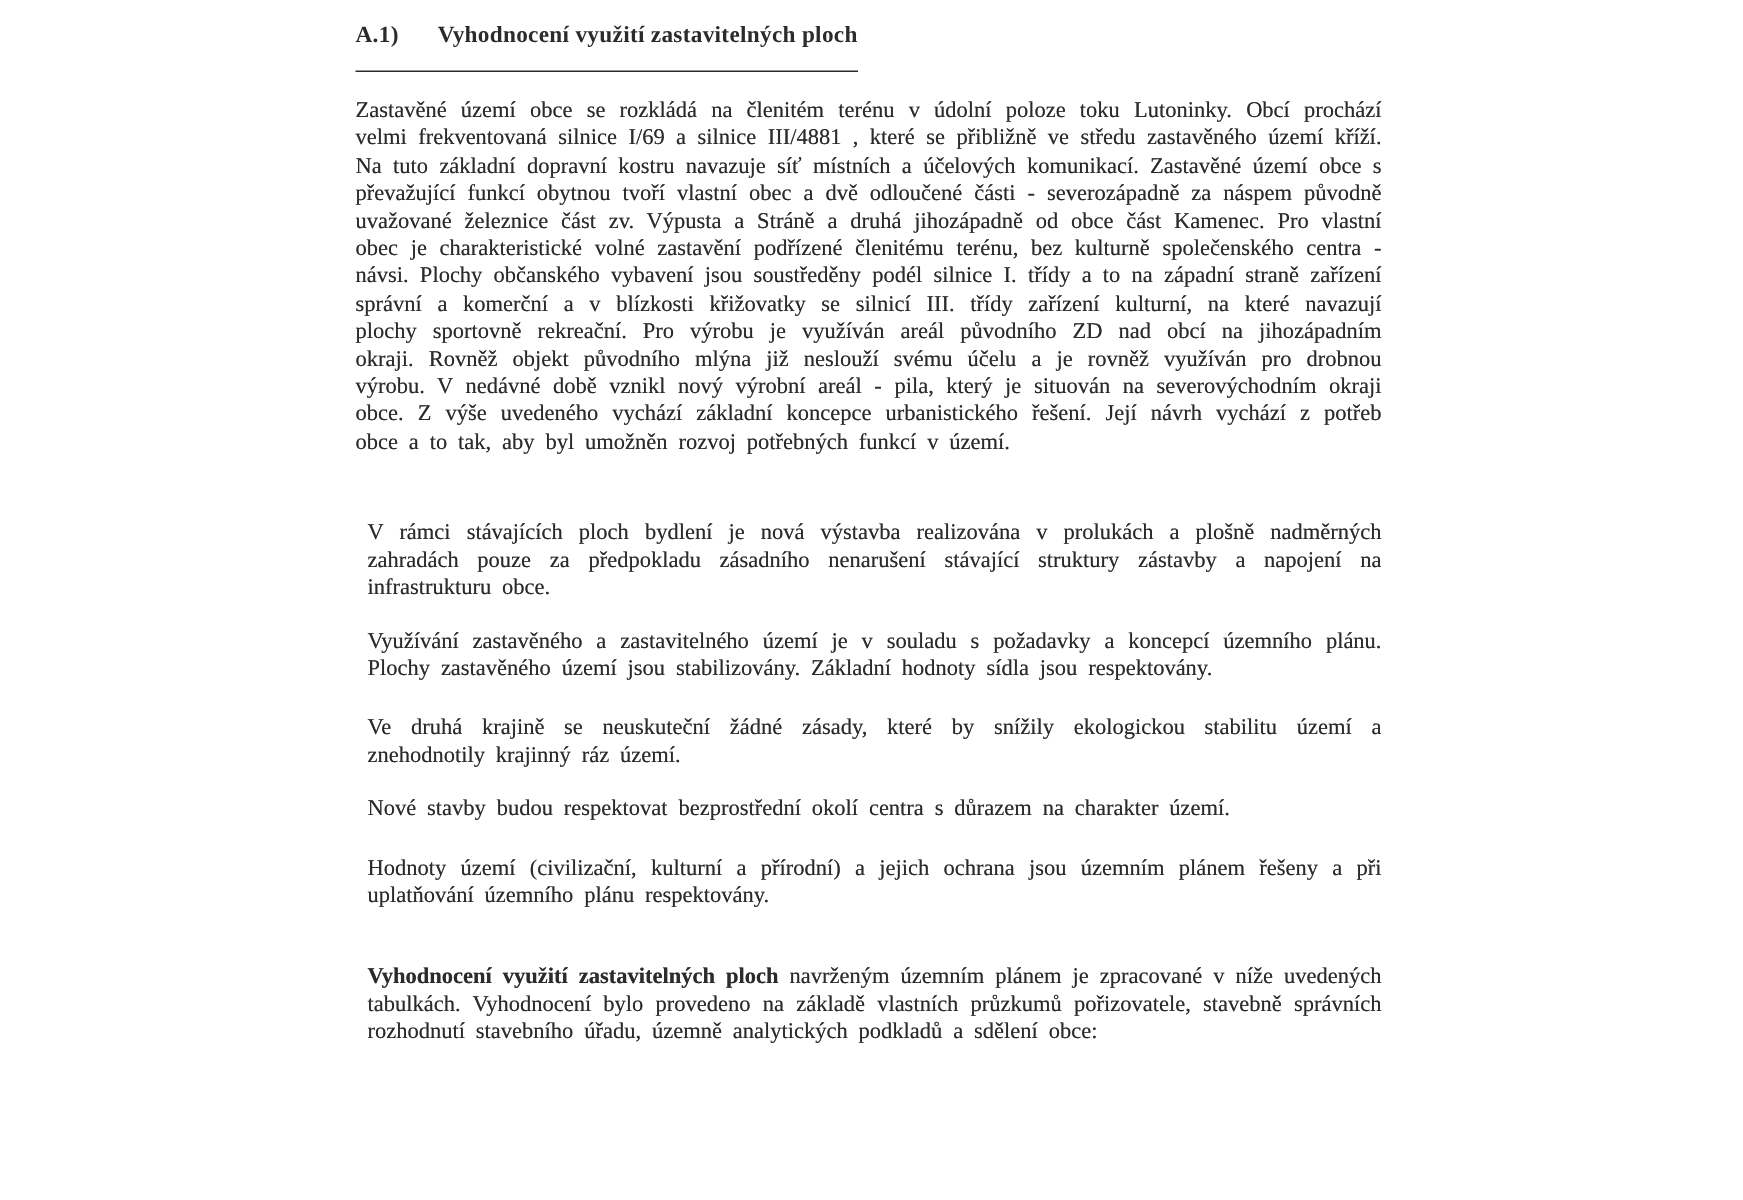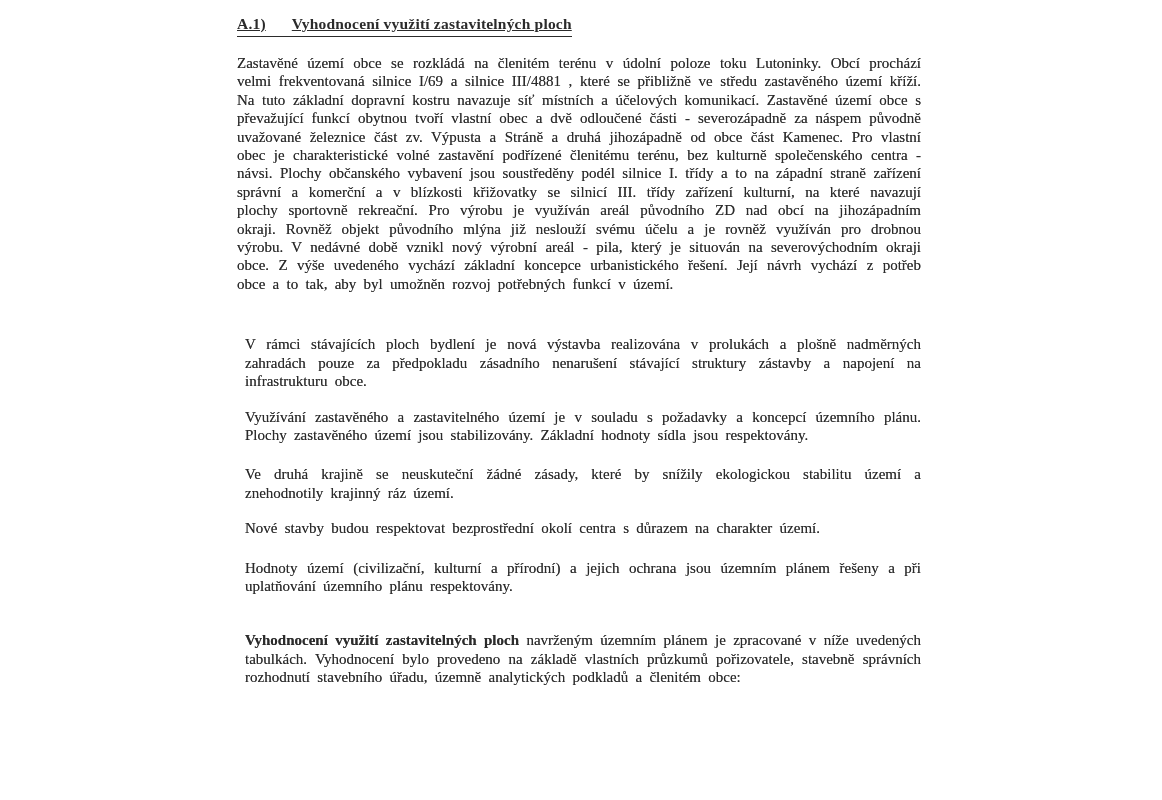--- a/index.html
+++ b/index.html
@@ -21,24 +21,23 @@
     left: 237px;
     top: 15px;
     width: 684px;
   }
   .heading {
     display: inline-block;
     font-weight: bold;
     font-size: 15.5px;
     line-height: 18px;
     border-bottom: 1.6px solid #2b2b2b;
-    padding-bottom: 3px;
+    padding-bottom: 14px;
     letter-spacing: 0.2px;
     white-space: nowrap;
-    text-decoration: underline;
   }
   .heading .hnum { margin-right: 26px; }
   .para {
     margin: 0;
     text-align: justify;
     font-size: 15px;
     line-height: 18.4px;
     word-spacing: 3.5px;
     text-shadow: 0 0 0.4px rgba(43,43,43,0.65);
   }
@@ -67,16 +66,16 @@
 
     <p class="para indent m17">Využívání zastavěného a zastavitelného území je v souladu s požadavky a koncepcí územního plánu. Plochy zastavěného území jsou stabilizovány. Základní hodnoty sídla jsou respektovány.</p>
 
 
     <p class="para indent m21">Ve druhá krajině se neuskuteční žádné zásady, které by snížily ekologickou stabilitu území a znehodnotily krajinný ráz území.</p>
 
     <p class="para indent m17">Nové stavby budou respektovat bezprostřední okolí centra s důrazem na charakter území.</p>
 
     <p class="para indent m21">Hodnoty území (civilizační, kulturní a přírodní) a jejich ochrana jsou územním plánem řešeny a při uplatňování územního plánu respektovány.</p>
 
-    <p class="para indent m36"><span class="bold-lead">Vyhodnocení využití zastavitelných ploch</span><span> navrženým územním plánem je zpracované v níže uvedených tabulkách. Vyhodnocení bylo provedeno na základě vlastních průzkumů pořizovatele, stavebně správních rozhodnutí stavebního úřadu, územně analytických podkladů a členitém obce:</span></p>
+    <p class="para indent m36"><span class="bold-lead">Vyhodnocení využití zastavitelných ploch</span><span> navrženým územním plánem je zpracované v níže uvedených tabulkách. Vyhodnocení bylo provedeno na základě vlastních průzkumů pořizovatele, stavebně správních rozhodnutí stavebního úřadu, územně analytických podkladů a sdělení obce:</span></p>
 
   </div>
 </div>
 
 </body></html>

